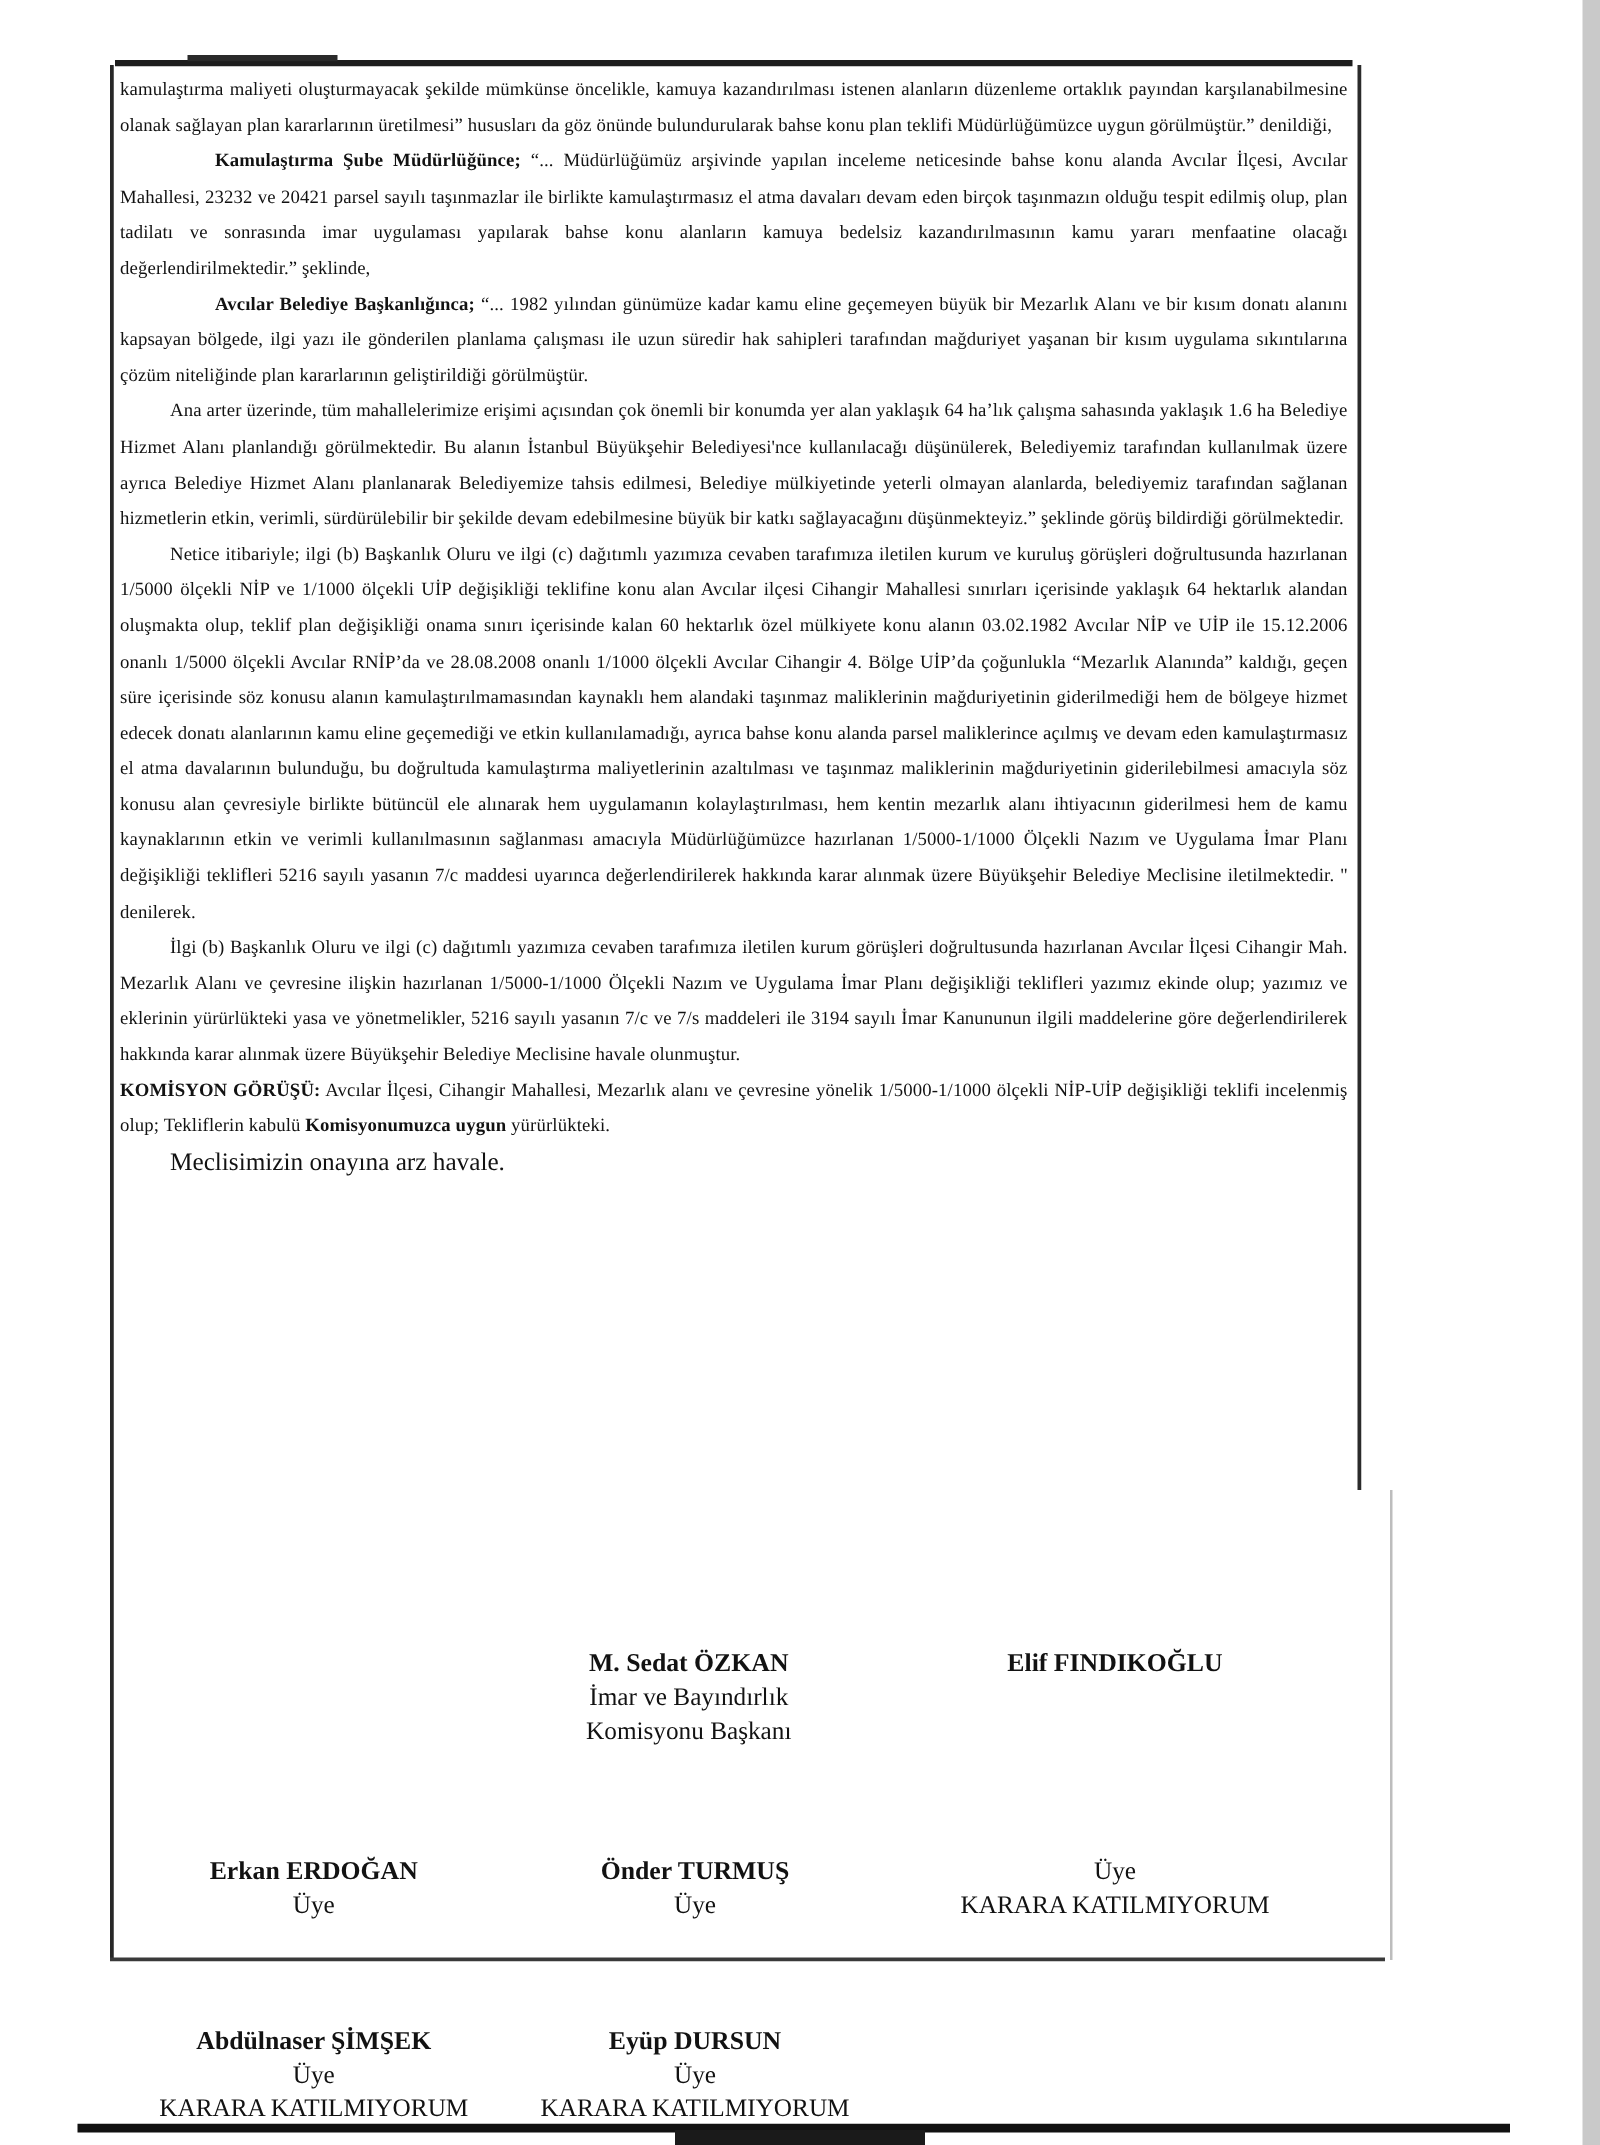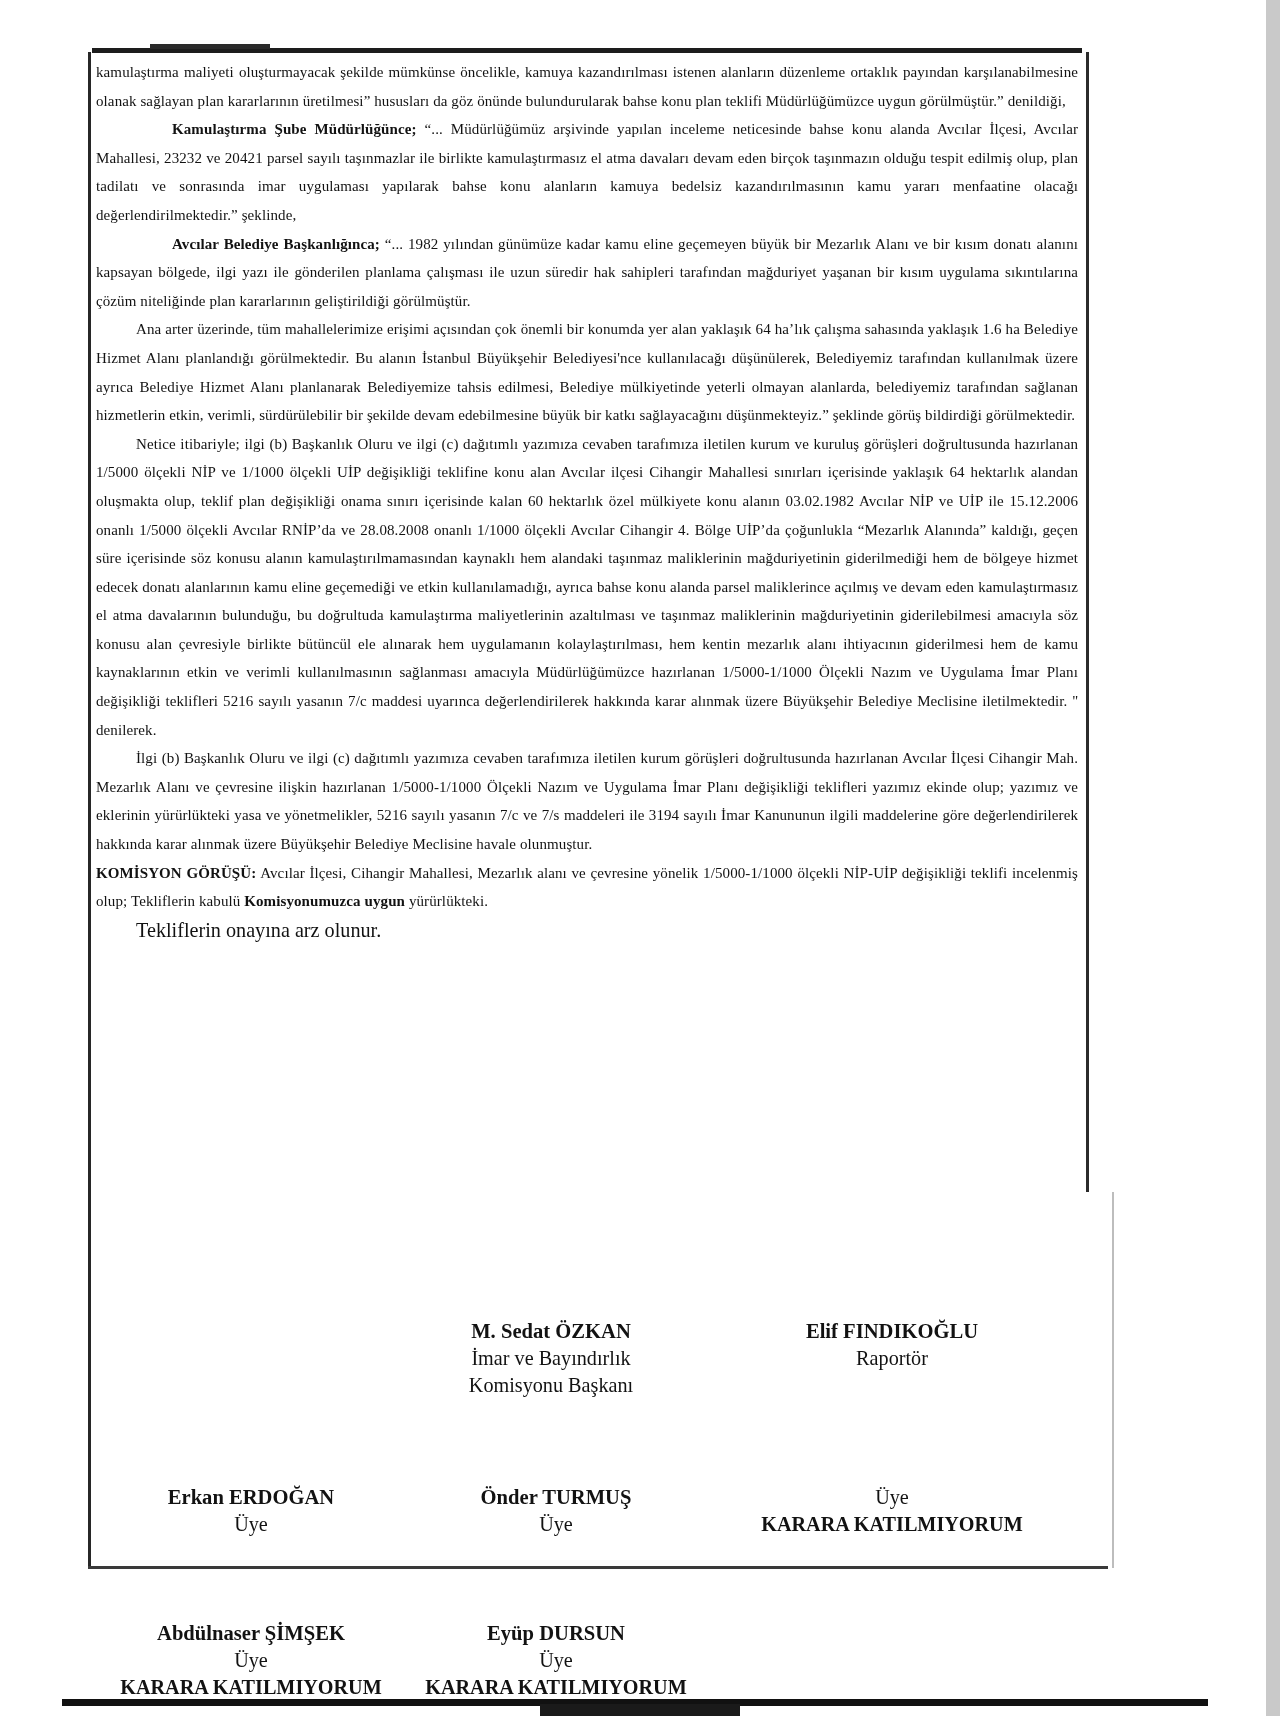--- a/index.html
+++ b/index.html
@@ -135,21 +135,21 @@
   }
   .sig-name {
     font-weight: bold;
     font-size: 20.6px;
     white-space: nowrap;
   }
   .sig-title {
     font-weight: normal;
   }
   .sig-note {
-    font-weight: bold;
+    font-weight: normal;
     white-space: nowrap;
   }
   .col-a { width: 310px; }
   .col-b { width: 300px; }
   .col-c { width: 372px; }
 
   .arz {
     font-size: 20.2px;
     line-height: 28.6px;
     color: #121212;
@@ -174,33 +174,32 @@
   <div class="content">
     <div id="paragraph-host">
         <p class="para noindent"><span>kamulaştırma maliyeti oluşturmayacak şekilde mümkünse öncelikle, kamuya kazandırılması istenen alanların düzenleme ortaklık payından karşılanabilmesine olanak sağlayan plan kararlarının üretilmesi” hususları da göz önünde bulundurularak bahse konu plan teklifi Müdürlüğümüzce uygun görülmüştür.” denildiği,</span></p>
         <p class="para indent"><span style="font-weight: bold;">Kamulaştırma Şube Müdürlüğünce; </span><span>“... Müdürlüğümüz arşivinde yapılan inceleme neticesinde bahse konu alanda Avcılar İlçesi, Avcılar Mahallesi, 23232 ve 20421 parsel sayılı taşınmazlar ile birlikte kamulaştırmasız el atma davaları devam eden birçok taşınmazın olduğu tespit edilmiş olup, plan tadilatı ve sonrasında imar uygulaması yapılarak bahse konu alanların kamuya bedelsiz kazandırılmasının kamu yararı menfaatine olacağı değerlendirilmektedir.” şeklinde,</span></p>
         <p class="para indent"><span style="font-weight: bold;">Avcılar Belediye Başkanlığınca; </span><span>“... 1982 yılından günümüze kadar kamu eline geçemeyen büyük bir Mezarlık Alanı ve bir kısım donatı alanını kapsayan bölgede, ilgi yazı ile gönderilen planlama çalışması ile uzun süredir hak sahipleri tarafından mağduriyet yaşanan bir kısım uygulama sıkıntılarına çözüm niteliğinde plan kararlarının geliştirildiği görülmüştür.</span></p>
         <p class="para indent-small"><span>Ana arter üzerinde, tüm mahallelerimize erişimi açısından çok önemli bir konumda yer alan yaklaşık 64 ha’lık çalışma sahasında yaklaşık 1.6 ha Belediye Hizmet Alanı planlandığı görülmektedir. Bu alanın İstanbul Büyükşehir Belediyesi'nce kullanılacağı düşünülerek, Belediyemiz tarafından kullanılmak üzere ayrıca Belediye Hizmet Alanı planlanarak Belediyemize tahsis edilmesi, Belediye mülkiyetinde yeterli olmayan alanlarda, belediyemiz tarafından sağlanan hizmetlerin etkin, verimli, sürdürülebilir bir şekilde devam edebilmesine büyük bir katkı sağlayacağını düşünmekteyiz.” şeklinde görüş bildirdiği görülmektedir.</span></p>
         <p class="para indent-small"><span>Netice itibariyle; ilgi (b) Başkanlık Oluru ve ilgi (c) dağıtımlı yazımıza cevaben tarafımıza iletilen kurum ve kuruluş görüşleri doğrultusunda hazırlanan 1/5000 ölçekli NİP ve 1/1000 ölçekli UİP değişikliği teklifine konu alan Avcılar ilçesi Cihangir Mahallesi sınırları içerisinde yaklaşık 64 hektarlık alandan oluşmakta olup, teklif plan değişikliği onama sınırı içerisinde kalan 60 hektarlık özel mülkiyete konu alanın 03.02.1982 Avcılar NİP ve UİP ile 15.12.2006 onanlı 1/5000 ölçekli Avcılar RNİP’da ve 28.08.2008 onanlı 1/1000 ölçekli Avcılar Cihangir 4. Bölge UİP’da çoğunlukla “Mezarlık Alanında” kaldığı, geçen süre içerisinde söz konusu alanın kamulaştırılmamasından kaynaklı hem alandaki taşınmaz maliklerinin mağduriyetinin giderilmediği hem de bölgeye hizmet edecek donatı alanlarının kamu eline geçemediği ve etkin kullanılamadığı, ayrıca bahse konu alanda parsel maliklerince açılmış ve devam eden kamulaştırmasız el atma davalarının bulunduğu, bu doğrultuda kamulaştırma maliyetlerinin azaltılması ve taşınmaz maliklerinin mağduriyetinin giderilebilmesi amacıyla söz konusu alan çevresiyle birlikte bütüncül ele alınarak hem uygulamanın kolaylaştırılması, hem kentin mezarlık alanı ihtiyacının giderilmesi hem de kamu kaynaklarının etkin ve verimli kullanılmasının sağlanması amacıyla Müdürlüğümüzce hazırlanan 1/5000-1/1000 Ölçekli Nazım ve Uygulama İmar Planı değişikliği teklifleri 5216 sayılı yasanın 7/c maddesi uyarınca değerlendirilerek hakkında karar alınmak üzere Büyükşehir Belediye Meclisine iletilmektedir. '' denilerek.</span></p>
         <p class="para indent-small"><span>İlgi (b) Başkanlık Oluru ve ilgi (c) dağıtımlı yazımıza cevaben tarafımıza iletilen kurum görüşleri doğrultusunda hazırlanan Avcılar İlçesi Cihangir Mah. Mezarlık Alanı ve çevresine ilişkin hazırlanan 1/5000-1/1000 Ölçekli Nazım ve Uygulama İmar Planı değişikliği teklifleri yazımız ekinde olup; yazımız ve eklerinin yürürlükteki yasa ve yönetmelikler, 5216 sayılı yasanın 7/c ve 7/s maddeleri ile 3194 sayılı İmar Kanununun ilgili maddelerine göre değerlendirilerek hakkında karar alınmak üzere Büyükşehir Belediye Meclisine havale olunmuştur.</span></p>
         <p class="para noindent"><span style="font-weight: bold;">KOMİSYON GÖRÜŞÜ:</span><span> Avcılar İlçesi, Cihangir Mahallesi, Mezarlık alanı ve çevresine yönelik 1/5000-1/1000 ölçekli NİP-UİP değişikliği teklifi incelenmiş olup; Tekliflerin kabulü </span><span style="font-weight: bold;">Komisyonumuzca uygun</span><span> yürürlükteki.</span></p>
       </div>
-    <div class="arz">Tekliflerin onayına arz olunur.</div>
+    <div class="arz">Meclisimizin onayına arz havale.</div>
   </div>
 
   <div class="sig-block" id="sig-host" style="position: absolute; top: 1318px; height: 390px;">
       <div class="sig-row" style="position: absolute; top: 0px;">
         <div class="sig-col col-a">
           <div class="sig-name">M. Sedat ÖZKAN</div>
           <div class="sig-title">İmar ve Bayındırlık</div>
           <div class="sig-title">Komisyonu Başkanı</div>
         </div>
         <div class="sig-col col-c">
           <div class="sig-name">Elif FINDIKOĞLU</div>
-          <div class="sig-title">Raportör</div>
         </div>
       </div>
       <div class="sig-row" style="position: absolute; top: 166px;">
         <div class="sig-col col-a">
           <div class="sig-name">Erkan ERDOĞAN</div>
           <div class="sig-title">Üye</div>
         </div>
         <div class="sig-col col-b">
           <div class="sig-name">Önder TURMUŞ</div>
           <div class="sig-title">Üye</div>

